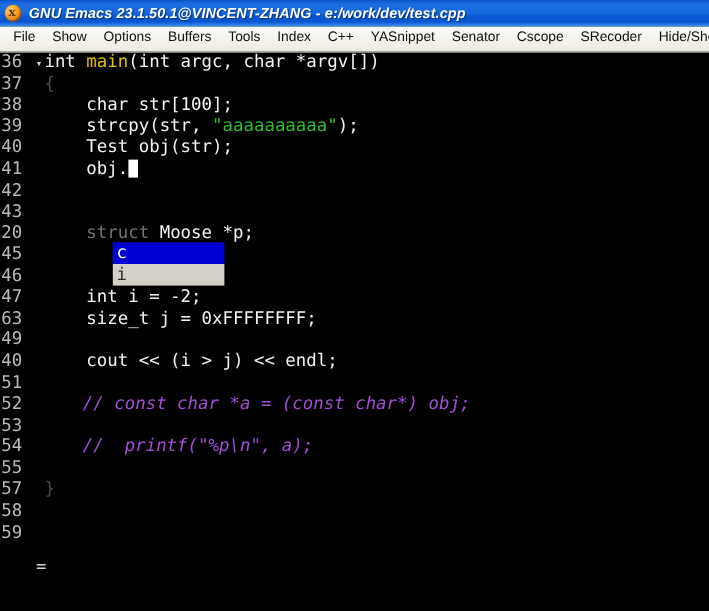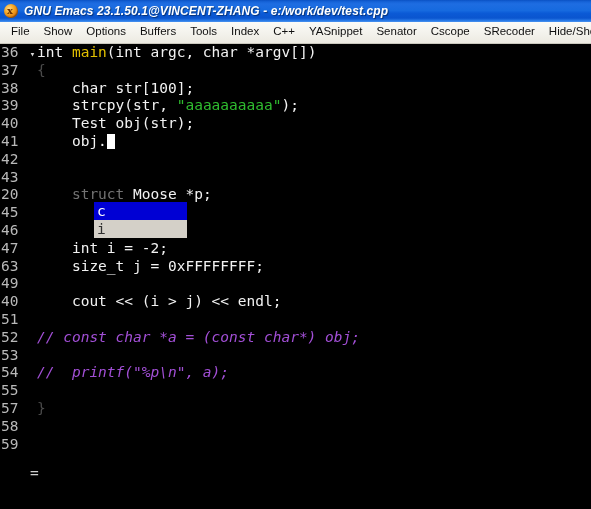--- a/index.html
+++ b/index.html
@@ -110,21 +110,21 @@
     width: 9px;
     color: #d8d8d8;
     font-size: 9px;
     text-align: center;
   }
   .nofold { display: inline-block; width: 9px; }
   .code { color: #f2f2f2; }
   .tok-func    { color: #e2c000; }
   .tok-string  { color: #2fbc2f; }
   .tok-type    { color: #737373; }
-  .tok-comment { color: #a24fd6; font-style: italic; }
+  .tok-comment { color: #a24fd6; font-style: italic; margin-left: 32px; }
   .tok-brace   { color: #4a4a4a; }
   .tok-plain   { color: #f2f2f2; }
 
   .cursor {
     display: inline-block;
     width: 8px;
     height: 15px;
     background: #ffffff;
     vertical-align: -3px;
   }

